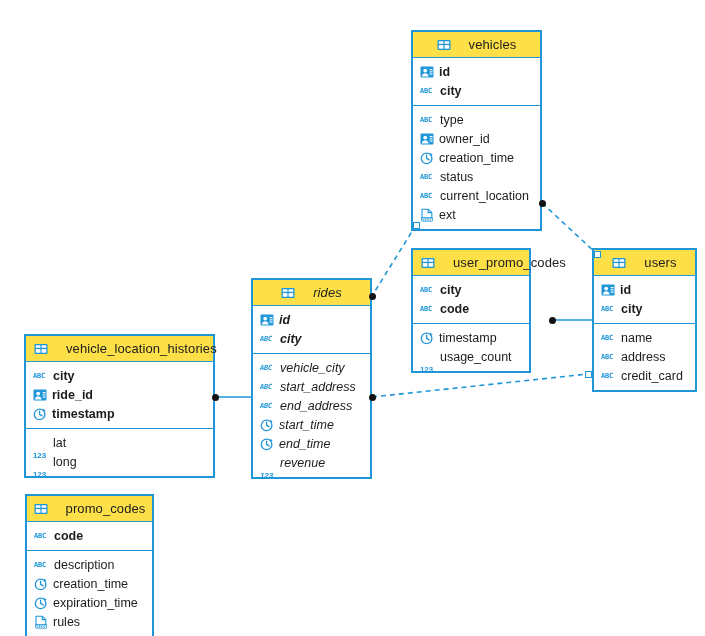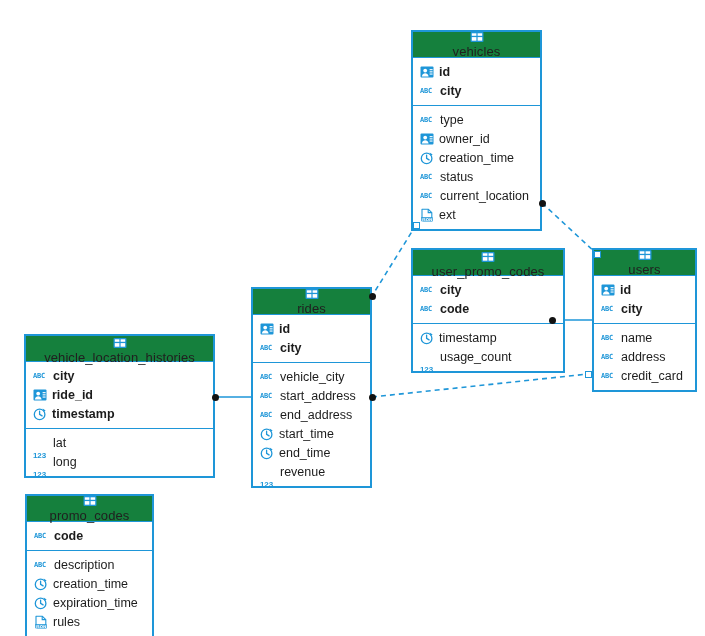--- a/index.html
+++ b/index.html
@@ -33,24 +33,23 @@
     border: 2px solid #1e96d8;
     z-index: 5;
   }
   .tbl-header {
     box-sizing: border-box;
     height: 26px;
     border-bottom: 1px solid #1e96d8;
     display: flex;
     align-items: center;
     justify-content: center;
-    gap: 0;
+    gap: 18px;
     padding: 0 8px;
-    background: #15803d;
-    flex-direction: column;
+    background: #fde047;
   }
   .tbl-header.left {
     justify-content: flex-start;
   }
   .tbl-title {
     font-size: 13px;
     color: #202020;
     white-space: nowrap;
     letter-spacing: 0.1px;
   }
@@ -210,21 +209,21 @@
               <path d="M2 1.2 h6.2 L11.8 4.6 V12.8 H2 Z" fill="#ffffff" stroke="#1e96d8" stroke-width="1.1" stroke-linejoin="round"></path>
               <path d="M8.2 1.2 V4.6 H11.8" fill="none" stroke="#1e96d8" stroke-width="1.1"></path>
               <rect x="1.2" y="9.2" width="11.4" height="4.2" fill="#1e96d8"></rect>
               <text x="6.9" y="12.6" font-size="3.9" fill="#ffffff" text-anchor="middle" font-family="DejaVu Sans, sans-serif" font-weight="bold">JSON</text>
             </svg>
           </span>
           <span class="field-name">ext</span>
         </div>
       </div>
     </div>
-    <div class="table-node" style="left: 411px; top: 248px; width: 154px;">
+    <div class="table-node" style="left: 411px; top: 248px; width: 120px;">
       <div class="tbl-header left">
         <span class="ic">
           <svg width="14" height="14" viewBox="0 0 14 14">
             <rect x="0.5" y="2" width="13" height="10" rx="1" fill="#1e96d8"></rect>
             <rect x="1.8" y="3.3" width="4.6" height="2.5" fill="#ffffff"></rect>
             <rect x="7.6" y="3.3" width="4.6" height="2.5" fill="#ffffff"></rect>
             <rect x="1.8" y="7.1" width="4.6" height="3.6" fill="#ffffff"></rect>
             <rect x="7.6" y="7.1" width="4.6" height="3.6" fill="#ffffff"></rect>
           </svg>
         </span>
@@ -297,21 +296,21 @@
         <div class="field-row">
           <span class="ic ic-abc">ABC</span>
           <span class="field-name">address</span>
         </div>
         <div class="field-row">
           <span class="ic ic-abc">ABC</span>
           <span class="field-name">credit_card</span>
         </div>
       </div>
     </div>
-    <div class="table-node" style="left: 251px; top: 287px; width: 121px;">
+    <div class="table-node" style="left: 251px; top: 278px; width: 121px; font-style: italic;">
       <div class="tbl-header">
         <span class="ic">
           <svg width="14" height="14" viewBox="0 0 14 14">
             <rect x="0.5" y="2" width="13" height="10" rx="1" fill="#1e96d8"></rect>
             <rect x="1.8" y="3.3" width="4.6" height="2.5" fill="#ffffff"></rect>
             <rect x="7.6" y="3.3" width="4.6" height="2.5" fill="#ffffff"></rect>
             <rect x="1.8" y="7.1" width="4.6" height="3.6" fill="#ffffff"></rect>
             <rect x="7.6" y="7.1" width="4.6" height="3.6" fill="#ffffff"></rect>
           </svg>
         </span>

